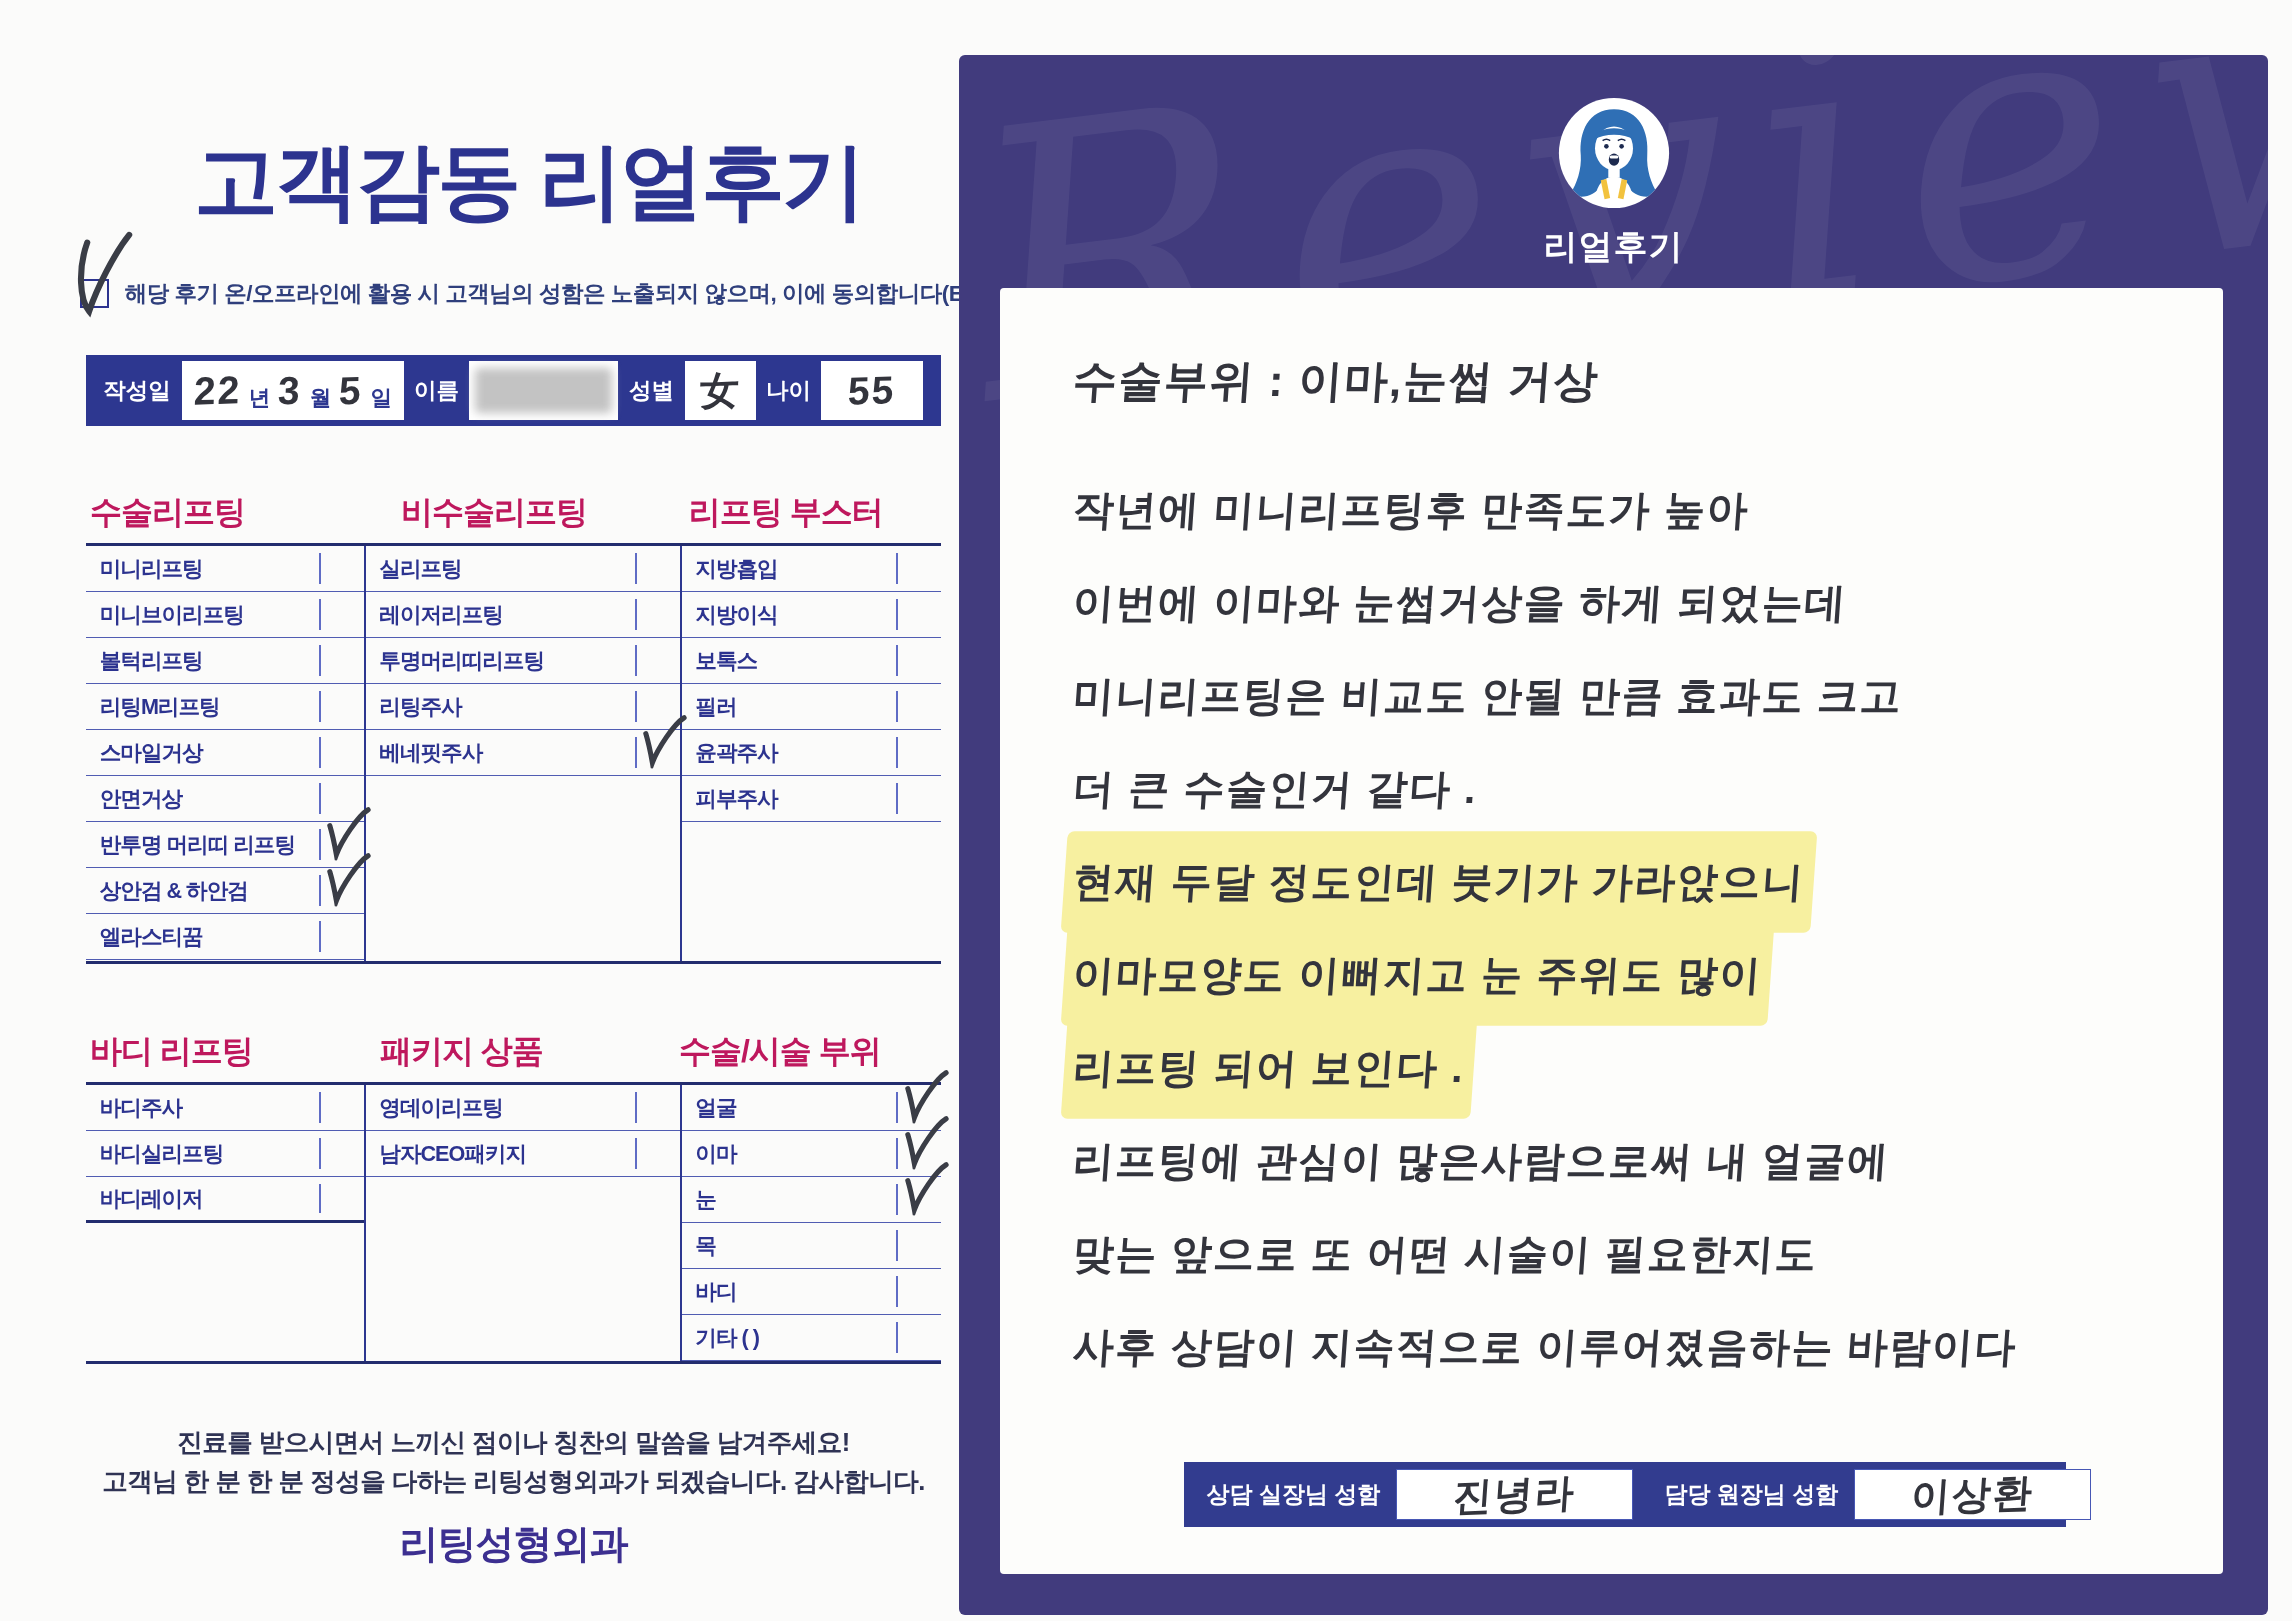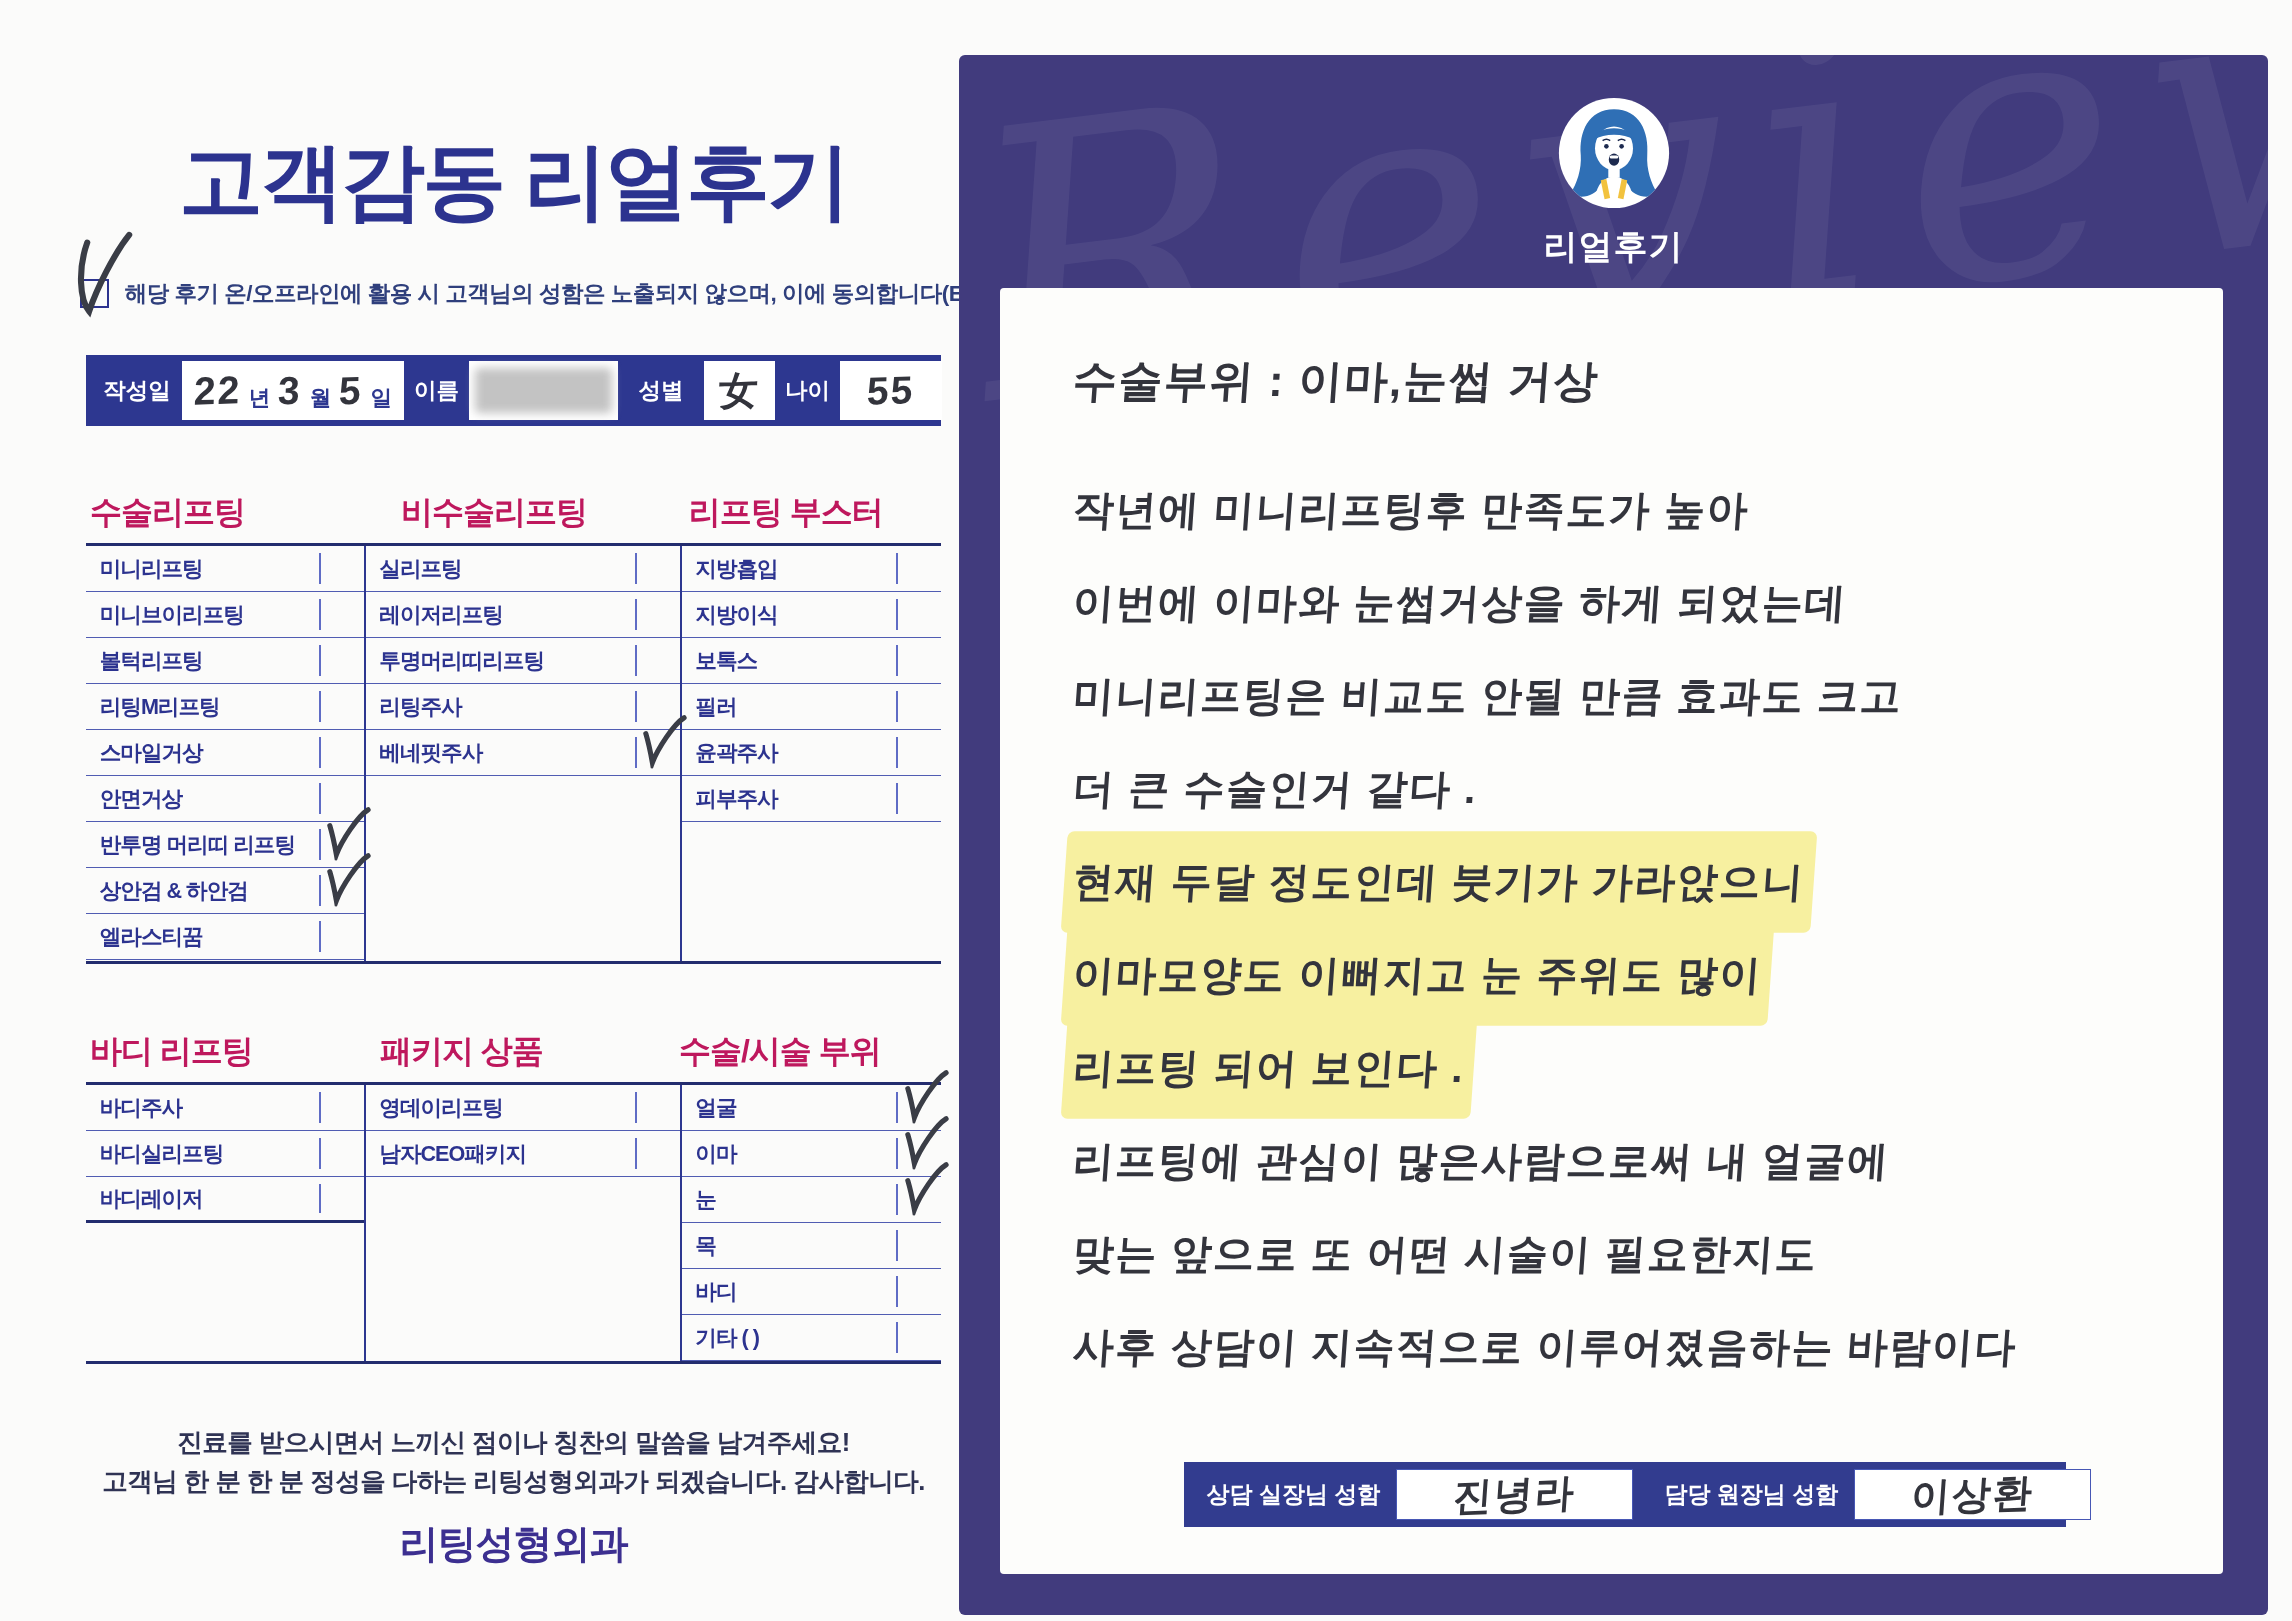--- a/index.html
+++ b/index.html
@@ -7,21 +7,21 @@
   body { font-family:"Liberation Sans", sans-serif; }
   #page {
     position:relative; width:2293px; height:1621px;
     background:#fbfbfa; overflow:hidden;
   }
 
   
   .left-page { position:absolute; left:86px; top:0; width:855px; height:1621px; }
 
   .form-title {
-    position:absolute; top:125px; left:0; width:100%;
+    position:absolute; top:125px; left:15px; width:100%;
     text-align:center; font-size:84px; font-weight:900;
     color:#2c338f; letter-spacing:-2.9px;
   }
 
   .consent { position:absolute; top:278px; left:-5.9px; width:100%; display:flex; align-items:center; gap:15.7px; }
   .consent-box { position:relative; width:29px; height:29px; border:2.5px solid #2c338f; flex:0 0 auto; }
   .consent-box svg { position:absolute; left:-9.8px; top:-51px; width:61px; height:90px; }
   .consent-text { font-size:22.5px; font-weight:700; color:#2f3f7c; letter-spacing:-0.5px; white-space:nowrap; }
 
   .info-bar {
@@ -118,21 +118,21 @@
         <span class="unit">년</span>
         <span class="hand hand-num">3</span>
         <span class="unit">월</span>
         <span class="hand hand-num">5</span>
         <span class="unit">일</span>
       </div>
       <div class="info-label" style="width:65px">이름</div>
       <div class="info-cell" style="width:149px">
         <div class="blur-box"></div>
       </div>
-      <div class="info-label" style="width:86px">성별</div>
+      <div class="info-label" style="width:67px">성별</div>
       <div class="info-cell" style="width:71px">
         <span class="hand hand-num">女</span>
       </div>
       <div class="info-label" style="width:65px">나이</div>
       <div class="info-cell" style="width:102px">
         <span class="hand hand-num">55</span>
       </div>
     </div>
 
     <div class="proc-table" style="top:482px">

